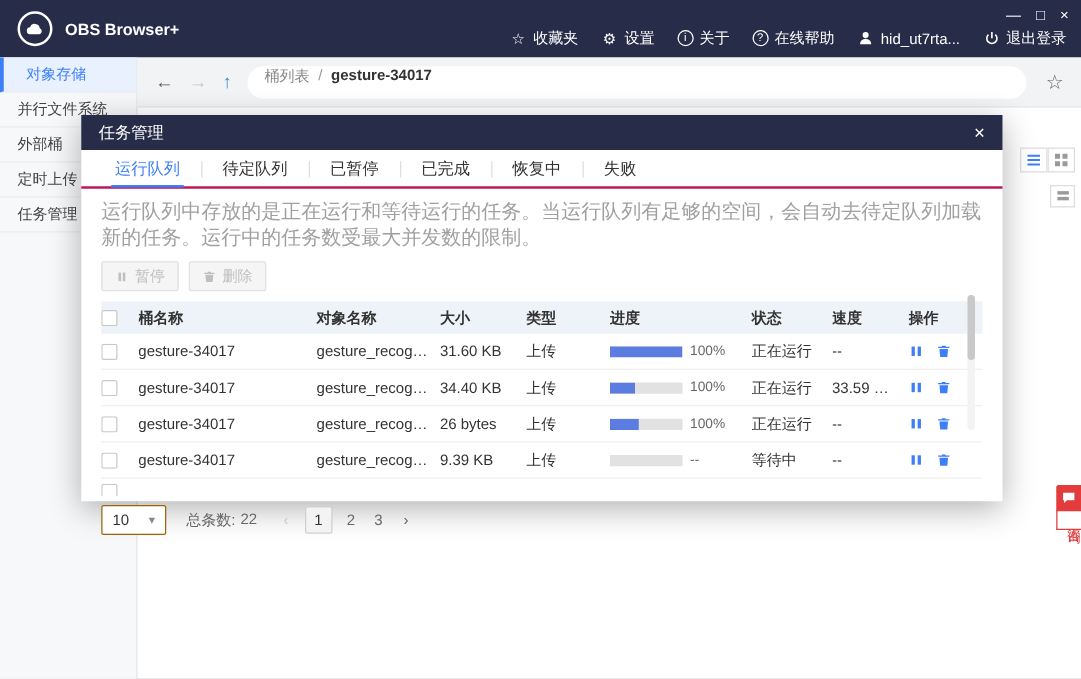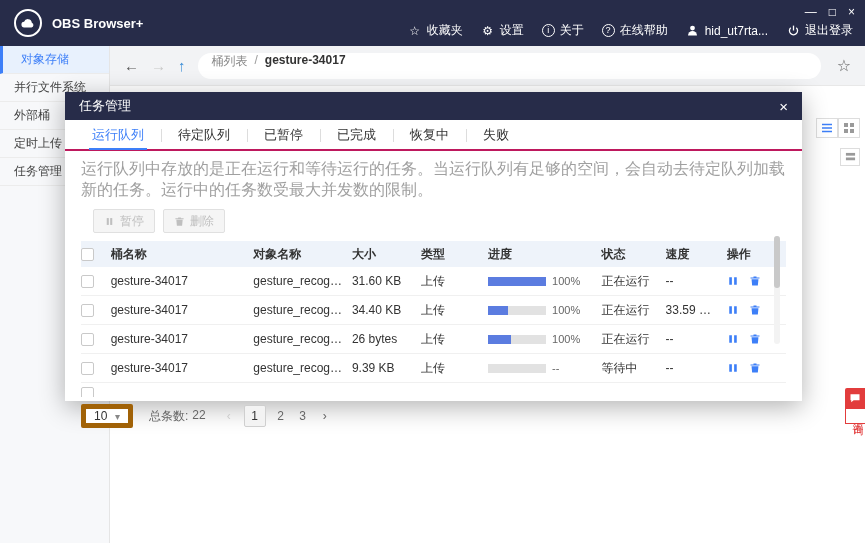--- a/index.html
+++ b/index.html
@@ -45,21 +45,21 @@
   
   .modal { position:absolute; left:65px; top:92px; width:737px; height:309px; background:#fff; box-shadow:0 6px 24px rgba(0,0,0,.3); z-index:5; }
   .modal-header { height:28px; background:#272c49; color:#fff; display:flex; align-items:center; padding:0 14px; font-size:13px; }
   .modal-close { margin-left:auto; font-size:15px; cursor:default; }
   .tabs { display:flex; border-bottom:2px solid #be185d; height:31px; padding:0 10px; }
   .tab { padding:0 17px; line-height:30px; font-size:13px; color:#333; position:relative; cursor:default; }
   .tab + .tab::before { content:""; position:absolute; left:0; top:9px; height:13px; width:1px; background:#ddd; }
   .tab.active { color:#3d7ff8; }
   .tab.active::after { content:""; position:absolute; left:14px; right:14px; bottom:-1px; height:2px; background:#3d7ff8; }
   .modal-desc { padding:8px 16px 2px; font-size:16px; color:#a0a0a0; }
-  .toolbar { padding:6px 28px 8px; display:flex; gap:8px; }
+  .toolbar { padding:6px 16px 8px; display:flex; gap:8px; }
   .btn { display:flex; align-items:center; gap:5px; height:24px; padding:0 10px; background:#f5f5f5; border:1px solid #e0e0e0; border-radius:2px; color:#bfbfbf; font-size:12px; }
   .btn svg { width:11px; height:11px; }
 
   
   .ttable { margin:0 16px; position:relative; }
   .thead { background:#eef3fa; height:26px; display:flex; align-items:center; font-weight:bold; color:#333; }
   .trow { height:29px; display:flex; align-items:center; border-bottom:1px solid #f0f0f0; }
   .trow.partial { height:14px; overflow:hidden; border-bottom:none; align-items:flex-start; padding-top:4px; }
   .col { padding-right:6px; overflow:hidden; white-space:nowrap; text-overflow:ellipsis; }
   .col-check { width:30px; display:flex; align-items:center; }
@@ -76,21 +76,21 @@
   .fill { display:block; height:100%; background:#5b7ce0; width:0; }
   .pct { font-size:11px; color:#666; }
   .op { color:#3d7ff8; display:inline-flex; }
   .op svg { width:12px; height:12px; }
 
   .mscroll { position:absolute; right:22px; top:144px; width:6px; height:108px; background:#f3f3f3; border-radius:3px; }
   .mthumb { width:6px; height:52px; background:#c9c9c9; border-radius:3px; }
 
   
   .pagination { display:flex; align-items:center; gap:16px; padding:7px 16px; }
-  .page-size { width:52px; height:24px; border:5px solid #a16207; border-radius:2px; background:#fff; display:flex; align-items:center; justify-content:space-between; padding:0 8px; color:#333; }
+  .page-size { width:52px; height:24px; border:1px solid #a16207; border-radius:2px; background:#fff; display:flex; align-items:center; justify-content:space-between; padding:0 8px; color:#333; }
   .caret { color:#888; font-size:10px; }
   .total { color:#666; display:flex; gap:4px; }
   .pager { display:flex; align-items:center; gap:8px; }
   .pg { min-width:14px; text-align:center; color:#666; }
   .pg.prev { color:#ccc; }
   .pg.num.current { width:22px; height:22px; line-height:20px; border:1px solid #cfcfcf; background:#f3f3f3; border-radius:2px; color:#333; }
 
   
   .consult { position:absolute; right:0; top:388px; width:20px; z-index:6; }
   .consult-icon { width:20px; height:20px; background:#e23c3c; display:flex; align-items:center; justify-content:center; border-radius:2px 0 0 0; }

